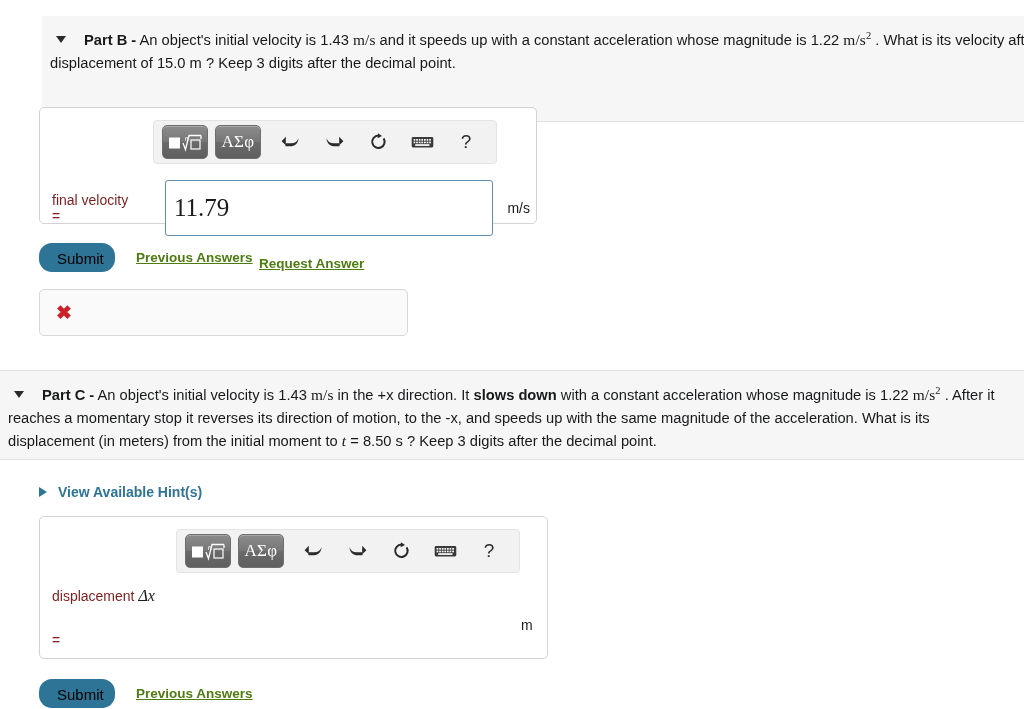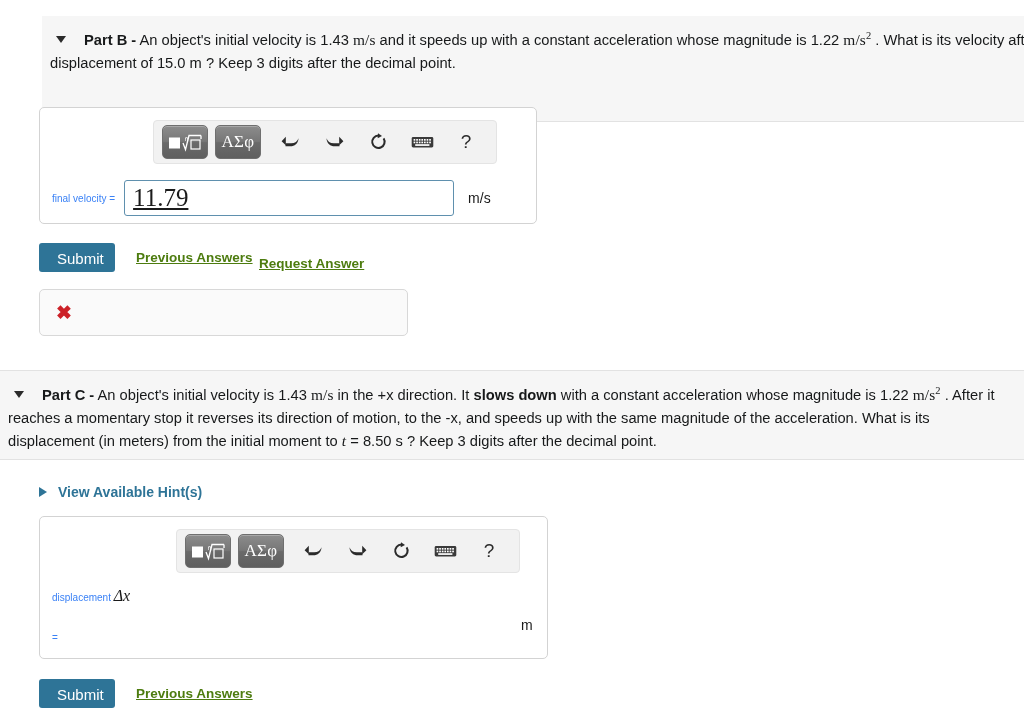--- a/index.html
+++ b/index.html
@@ -103,45 +103,45 @@
     font-size: 19px;
     font-weight: normal;
     font-family: "Liberation Sans", sans-serif;
   }
 
   .field-row {
     display: flex;
     align-items: center;
   }
   .field-label {
-    font-size: 10px;
-    color: #3b82f6;
+    font-size: 14px;
+    color: #7f1d1d;
   }
   .ans-input {
     border: 1.5px solid #5f90ae;
     border-radius: 3px;
     background: #fff;
     font-family: "Liberation Serif", "DejaVu Serif", serif;
     font-size: 25px;
     color: #1b1b1b;
     padding: 4px 8px;
     box-sizing: border-box;
     outline: none;
   }
   .unit {
     font-size: 14px;
     color: #1a1a1a;
   }
 
   
   .submit-btn {
     background: #2e7497;
-    color: #ffffff;
+    color: #000000;
     border: none;
-    border-radius: 3px;
+    border-radius: 13px;
     font-family: "Liberation Sans", sans-serif;
     font-size: 15px;
     padding: 8px 18px;
     cursor: pointer;
     line-height: 1.1;
   }
   .link {
     color: #4d7c0f;
     font-weight: bold;
     font-size: 13.5px;
@@ -251,21 +251,21 @@
           <rect x="18.2" y="6.6" width="1.7" height="1.7"></rect>
           <rect x="4.2" y="9.2" width="14.2" height="1.7"></rect>
         </g>
       </svg>
     </span>
     <span class="icon-btn help">?</span>
   </div>
 
   <div class="field-row abs" style="left:12px; top:72px; width:478px;">
     <span class="field-label">final velocity =</span>
-    <span class="ans-input" style="width:330px; height:36px; margin-left:9px; display:inline-flex; align-items:center;text-decoration:underline;">11.79</span>
+    <span class="ans-input" style="width:330px; height:56px; margin-left:25px; display:inline-flex; align-items:center;">11.79</span>
     <span class="unit" style="margin-left:14px;">m/s</span>
   </div>
 </div>
 
 <button class="submit-btn abs" style="left:39px; top:243px; width:76px; height:29px;">Submit</button>
 <span class="link abs" style="left:136px; top:250px;">Previous Answers</span>
 <span class="link abs" style="left:259px; top:256px;">Request Answer</span>
 
 <div class="feedback abs" style="left:39px; top:289px; width:369px; height:47px;">
   <span class="xmark">✖</span>

